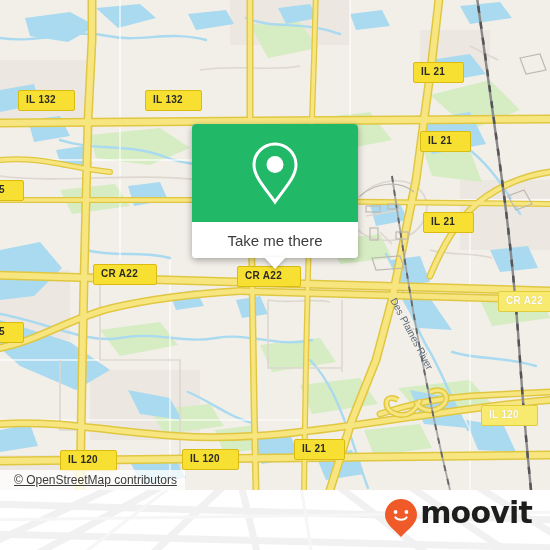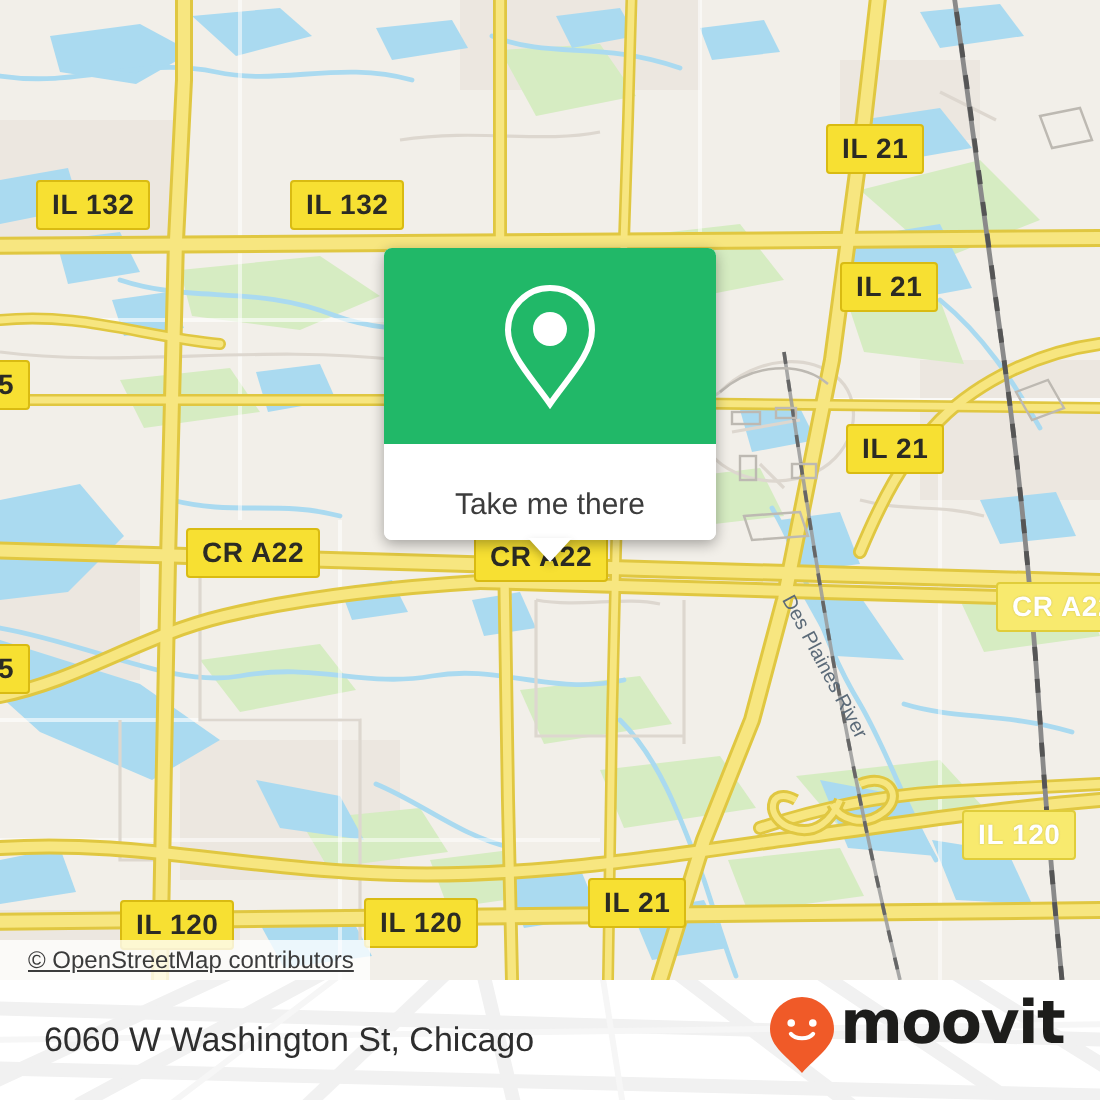--- a/index.html
+++ b/index.html
@@ -42,25 +42,25 @@
   }
 
   
   .shield {
     position: absolute;
     background: #f7e032;
     border: 1.5px solid #d9bb12;
     border-radius: 2px;
     color: #2b2b24;
     font-family: "Liberation Sans", sans-serif;
-    font-size: 14px;
+    font-size: 10px;
     font-weight: bold;
     letter-spacing: 0.3px;
     line-height: 1;
-    padding: 4px 7px 5px 7px;
+    padding: 4px 18px 5px 7px;
     white-space: nowrap;
     box-sizing: border-box;
     text-align: right;
   }
   .shield.pale {
     background: #f8ea6e;
     border-color: #e0cd3a;
     color: #ffffff;
     text-shadow: 0 0 1px rgba(120,110,40,.35);
   }
@@ -112,21 +112,20 @@
   }
   #callout-pin-icon svg { display: block; }
   #callout-bottom {
     height: 36px;
     background: #ffffff;
     border-radius: 0 0 4px 4px;
     display: flex;
     align-items: center;
     justify-content: center;
     position: relative;
-    margin-top: 12px;
   }
   #callout-label {
     color: #3c3c3c;
     font-family: "Liberation Sans", sans-serif;
     font-size: 15px;
     line-height: 1;
     white-space: nowrap;
   }
   #callout-arrow {
     position: absolute;
@@ -421,21 +420,20 @@
         <path d="M-10,44 L560,58"></path>
         <path d="M240,-10 L258,66"></path>
       </g>
       <g stroke="#f6f6f6" stroke-width="3" fill="none">
         <path d="M-10,30 L560,22"></path>
         <path d="M300,-10 L312,66"></path>
         <path d="M80,66 L180,-10"></path>
       </g>
     </svg>
 
-    <div id="footer-address">6060 W Washington St, Chicago</div>
 
     <div id="footer-logo">
       <span>
         <svg width="34" height="40" viewBox="0 0 34 40">
           <path d="M17 1 C8.2 1 1 8.2 1 17 C1 26 10 31 17 39 C24 31 33 26 33 17 C33 8.2 25.8 1 17 1 Z" fill="#f05a28"></path>
           <circle cx="11.6" cy="14" r="1.9" fill="#ffffff"></circle>
           <circle cx="22.4" cy="14" r="1.9" fill="#ffffff"></circle>
           <path d="M11.4 19.4 C13.6 22.4 20.4 22.4 22.6 19.4" fill="none" stroke="#ffffff" stroke-width="2" stroke-linecap="round"></path>
         </svg>
       </span>

